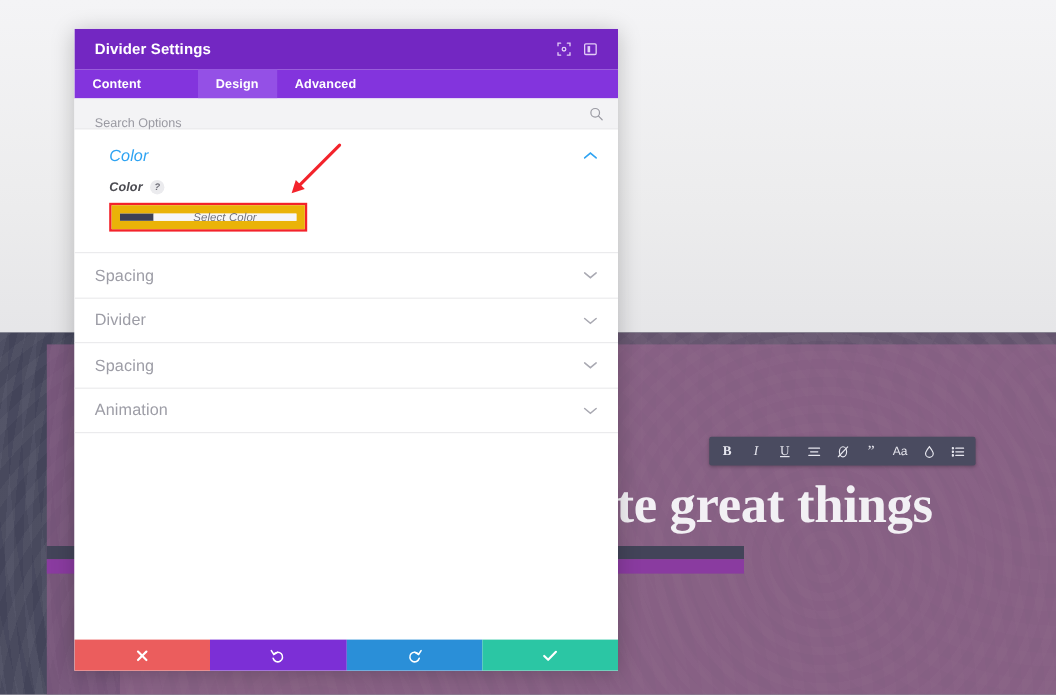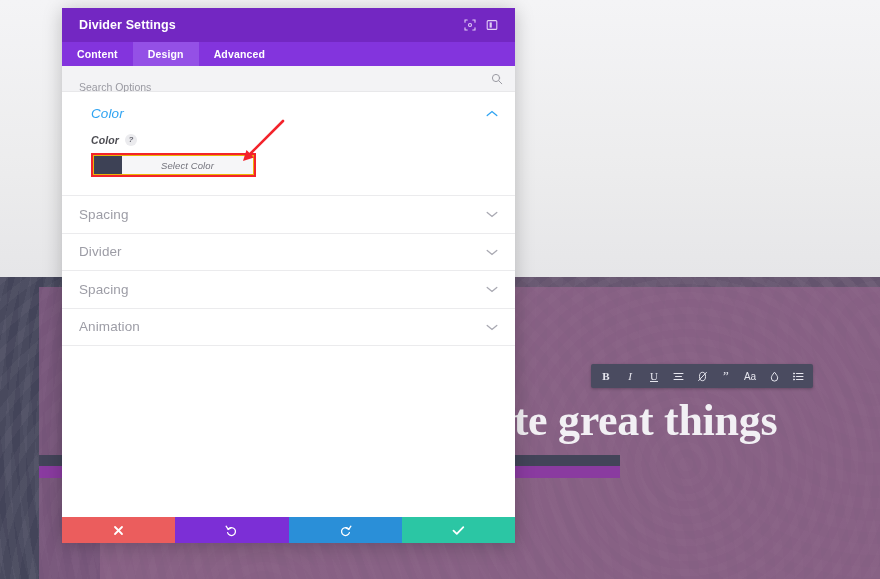--- a/index.html
+++ b/index.html
@@ -87,21 +87,21 @@
     font-size: 11px;
     font-family: "Liberation Serif", serif;
     cursor: pointer;
     user-select: none;
   }
   .fmt-btn svg { display: block; }
 
   
   #settings-modal {
     position: absolute;
-    left: 62px; top: 8px;
+    left: 62px; top: 24px;
     width: 453px; height: 535px;
     background: #ffffff;
     box-shadow: 0 2px 18px rgba(0,0,0,0.22);
     display: flex;
     flex-direction: column;
     overflow: hidden;
   }
 
   #modal-header {
     background: #7327c2;
@@ -134,21 +134,21 @@
   .tab {
     padding: 0 15px;
     height: 24px;
     display: flex; align-items: center;
     font-size: 10.5px;
     font-weight: bold;
     color: #ffffff;
     cursor: pointer;
     letter-spacing: .15px;
   }
-  .tab.active { background: #9450e6; }
+  .tab.active { background: #9450e6; margin-left: 32px; }
 
   #search-bar {
     height: 26px;
     background: #f3f3f5;
     border-bottom: 1px solid #e8e8ea;
     display: flex;
     align-items: center;
     padding: 0 12px 0 17px;
     flex: 0 0 auto;
   }
@@ -216,21 +216,21 @@
     position: relative;
     width: 165px;
     border: 2px solid #f3232b;
     padding: 0px;
     display: inline-block;
   }
   #color-picker-row {
     display: flex;
     height: 20px;
     width: 100%;
-    border: 1px solid #eab308;
+    border: 7px solid #eab308;
   }
   #color-swatch {
     width: 28px;
     height: 100%;
     background: #3d4155;
     cursor: pointer;
   }
   #select-color-btn {
     flex: 1 1 auto;
     background: #f6f6f8;

